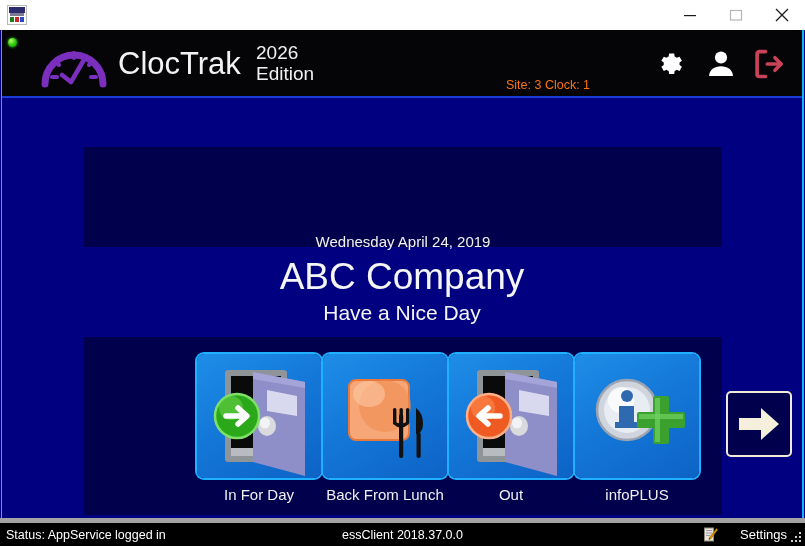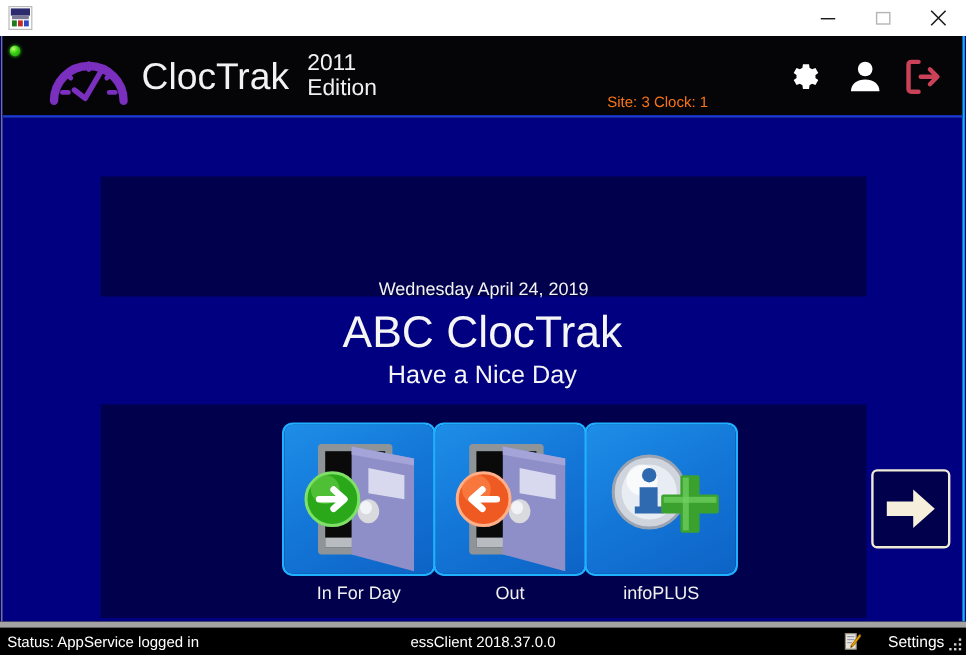--- a/index.html
+++ b/index.html
@@ -198,22 +198,21 @@
     position: absolute;
     left: 82px; top: 307px;
     width: 638px; height: 178px;
     background: #00004d;
   }
   .btn-row {
     position: absolute;
     left: 22px; top: 17px;
     width: 594px;
     display: flex;
-    justify-content: center;
-    margin-left: 22px;
+    justify-content: flex-end;
   }
   .punch-btn {
     width: 126px;
     display: flex;
     flex-direction: column;
     align-items: center;
     cursor: pointer;
   }
   .punch-tile {
     width: 124px; height: 124px;
@@ -339,21 +338,21 @@
           <line x1="36" y1="14" x2="36" y2="19" stroke="#7B2FBE" stroke-width="4" stroke-linecap="round"></line>
           <line x1="55" y1="22" x2="51" y2="26" stroke="#7B2FBE" stroke-width="4" stroke-linecap="round"></line>
           <line x1="14" y1="38" x2="19" y2="38" stroke="#7B2FBE" stroke-width="4" stroke-linecap="round"></line>
           <line x1="58" y1="38" x2="53" y2="38" stroke="#7B2FBE" stroke-width="4" stroke-linecap="round"></line>
           <path d="M24 36 L33 43 L47 19" fill="none" stroke="#7B2FBE" stroke-width="4.5" stroke-linecap="round" stroke-linejoin="round"></path>
         </svg>
 
         <div class="brand">ClocTrak</div>
 
         <div class="edition">
-          <div>2011</div>
+          <div>2026</div>
           <div>Edition</div>
         </div>
 
         <div class="site-clock">Site: 3 Clock: 1</div>
 
         <div class="hdr-icons">
           <div>
             <svg width="34" height="34" viewBox="0 0 24 24">
               <path fill="#ffffff" d="M12 8.2a3.8 3.8 0 1 0 0 7.6 3.8 3.8 0 0 0 0-7.6zm0 6a2.2 2.2 0 1 1 0-4.4 2.2 2.2 0 0 1 0 4.4z"></path>
               <path fill="#ffffff" d="M20.3 13.6c.05-.52.05-1.08 0-1.6l1.6-1.2-1.6-2.8-1.9.7a7.6 7.6 0 0 0-1.4-.82l-.3-2h-3.4l-.3 2c-.5.2-.96.48-1.4.82l-1.9-.7-1.6 2.8 1.6 1.2a7.7 7.7 0 0 0 0 1.6l-1.6 1.2 1.6 2.8 1.9-.7c.44.34.9.62 1.4.82l.3 2h3.4l.3-2c.5-.2.96-.48 1.4-.82l1.9.7 1.6-2.8-1.6-1.2z" transform="translate(-4.7 -1.6) scale(1.05)"></path>
@@ -372,21 +371,21 @@
               <path d="M16.2 7.6 L20.6 12 L16.2 16.4" fill="none" stroke="#c94257" stroke-width="2.6" stroke-linecap="round" stroke-linejoin="round"></path>
             </svg>
           </div>
         </div>
       </div>
 
       <div class="clock-panel">
         <div class="clock-date">Wednesday  April 24, 2019</div>
       </div>
 
-      <div class="company">ABC ClocTrak</div>
+      <div class="company">ABC Company</div>
       <div class="greeting">Have a Nice Day</div>
 
       <div class="btn-panel">
         <div class="btn-row">
 
           <div class="punch-btn">
             <div class="punch-tile">
               <svg width="124" height="124" viewBox="0 0 124 124">
                 <rect x="28" y="16" width="62" height="92" rx="3" fill="#8f9499"></rect>
                 <rect x="34" y="22" width="50" height="80" fill="#0a0a0a"></rect>
@@ -398,20 +397,40 @@
                 <ellipse cx="68" cy="69" rx="5" ry="5.5" fill="#f2f3f6"></ellipse>
                 <circle cx="40" cy="62" r="22" fill="#2aa81a"></circle>
                 <circle cx="40" cy="62" r="22" fill="none" stroke="#7fe069" stroke-width="2.5"></circle>
                 <circle cx="34" cy="54" r="12" fill="#6dd44f" opacity="0.55"></circle>
                 <path d="M29 62 H48 M41 54 L50 62 L41 70" fill="none" stroke="#ffffff" stroke-width="5.5" stroke-linecap="round" stroke-linejoin="round"></path>
               </svg>
             </div>
             <div class="punch-label">In For Day</div>
           </div>
 
+          <div class="punch-btn">
+            <div class="punch-tile">
+              <svg width="124" height="124" viewBox="0 0 124 124">
+                <rect x="26" y="26" width="60" height="60" rx="7" fill="#f7a777"></rect>
+                <rect x="26" y="26" width="60" height="60" rx="7" fill="none" stroke="#e8793c" stroke-width="2"></rect>
+                <ellipse cx="62" cy="52" rx="26" ry="26" fill="#f08a4e" opacity="0.55"></ellipse>
+                <ellipse cx="46" cy="40" rx="16" ry="13" fill="#fbc8a4" opacity="0.6"></ellipse>
+                <g fill="#111111">
+                  <rect x="76" y="60" width="4.2" height="44" rx="2"></rect>
+                  <rect x="70" y="54" width="3.4" height="16" rx="1.6"></rect>
+                  <rect x="76.5" y="54" width="3.4" height="16" rx="1.6"></rect>
+                  <rect x="83" y="54" width="3.4" height="16" rx="1.6"></rect>
+                  <path d="M70 66 q8 7 16 0 v4 q-8 7 -16 0 z"></path>
+                  <path d="M93 54 q7 5 7 16 q0 9 -7 10 z"></path>
+                  <rect x="93.5" y="78" width="4.2" height="26" rx="2"></rect>
+                </g>
+              </svg>
+            </div>
+            <div class="punch-label">Back From Lunch</div>
+          </div>
 
           <div class="punch-btn">
             <div class="punch-tile">
               <svg width="124" height="124" viewBox="0 0 124 124">
                 <rect x="28" y="16" width="62" height="92" rx="3" fill="#8f9499"></rect>
                 <rect x="34" y="22" width="50" height="80" fill="#0a0a0a"></rect>
                 <rect x="34" y="94" width="50" height="8" fill="#b8bcc0"></rect>
                 <polygon points="56,18 108,28 108,122 56,108" fill="#8e8ec8"></polygon>
                 <polygon points="56,18 108,28 108,34 56,25" fill="#a4a4d8"></polygon>
                 <polygon points="70,36 100,42 100,62 70,57" fill="#d8d9ee"></polygon>

